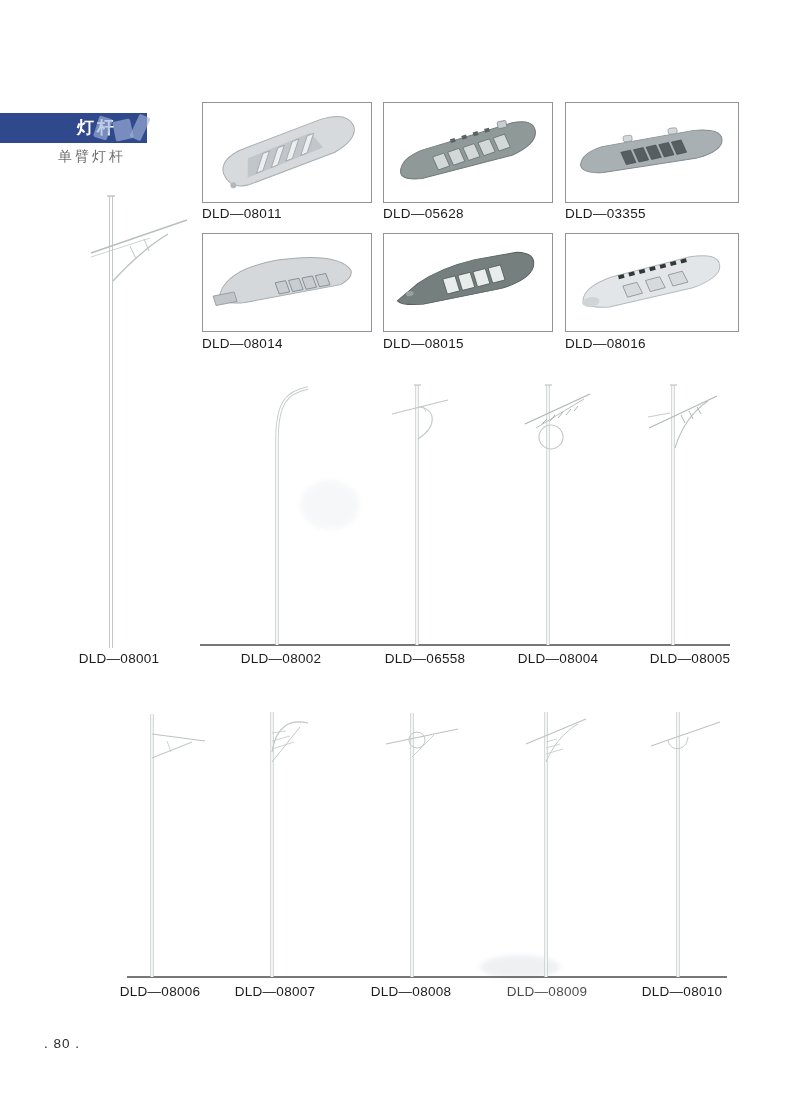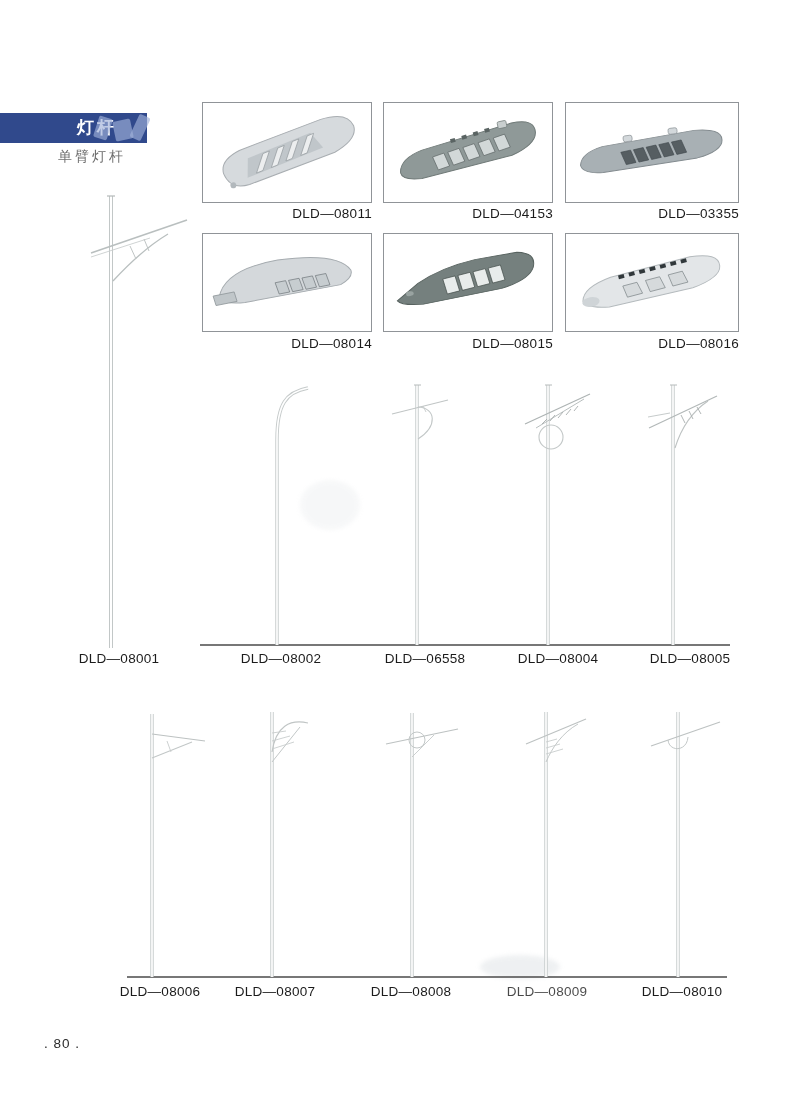--- a/index.html
+++ b/index.html
@@ -19,21 +19,21 @@
   }
   .wm-glyph{position:absolute;background:#9fb0d8;opacity:.65;border-radius:2px;}
   .wm-blob{position:absolute;background:#dfe3e6;border-radius:50%;filter:blur(2px);}
   .subtitle{
     left:58px;top:148px;width:120px;color:#6f6f6f;font-size:14px;letter-spacing:3px;white-space:nowrap;
   }
   
   .lamp-box{border:1px solid #909498;background:#ffffff;box-sizing:border-box;}
   .lamp-box svg{display:block;width:100%;height:100%;}
   .model-label{
-    font-size:13.5px;color:#1b1b1b;text-align:right;white-space:nowrap;letter-spacing:.3px;
+    font-size:13.5px;color:#1b1b1b;text-align:left;white-space:nowrap;letter-spacing:.3px;
   }
   .pole-label{
     font-size:13.5px;color:#1b1b1b;text-align:center;white-space:nowrap;letter-spacing:.3px;
   }
   .page-number{left:44px;top:1036px;font-size:13.5px;color:#2a2a2a;letter-spacing:1px;}
   .poles-overlay{left:0;top:0;width:800px;height:1093px;pointer-events:none;}
 </style>
 </head>
 <body>
 
@@ -132,21 +132,21 @@
         <rect x="118" y="31" width="6" height="4" fill="#31383b" transform="rotate(-6 121 33)"></rect>
         <path d="M58,61 l16,-1.6 l-4,-12 l-15,1.5 Z" fill="#d6dadc" stroke="#7c8487" stroke-width="0.7"></path>
         <path d="M82,59 l16,-1.6 l-4,-12 l-15,1.5 Z" fill="#d6dadc" stroke="#7c8487" stroke-width="0.7"></path>
         <path d="M106,57 l16,-1.6 l-4,-12 l-15,1.5 Z" fill="#d6dadc" stroke="#7c8487" stroke-width="0.7"></path>
         <ellipse cx="20" cy="60" rx="9" ry="5" fill="#cfd4d7"></ellipse>
       </g>
     </svg>
   </div>
 
   <div class="abs model-label" style="left:202px;top:206px;width:170px">DLD—08011</div>
-  <div class="abs model-label" style="left:383px;top:206px;width:170px">DLD—04153</div>
+  <div class="abs model-label" style="left:383px;top:206px;width:170px">DLD—05628</div>
   <div class="abs model-label" style="left:565px;top:206px;width:174px">DLD—03355</div>
   <div class="abs model-label" style="left:202px;top:336px;width:170px">DLD—08014</div>
   <div class="abs model-label" style="left:383px;top:336px;width:170px">DLD—08015</div>
   <div class="abs model-label" style="left:565px;top:336px;width:174px">DLD—08016</div>
 
   <svg class="abs poles-overlay" viewBox="0 0 800 1093">
 
     <line x1="200" y1="645" x2="730" y2="645" stroke="#4a4a4a" stroke-width="1.6"></line>
     <line x1="127" y1="977" x2="727" y2="977" stroke="#4a4a4a" stroke-width="1.6"></line>
 

